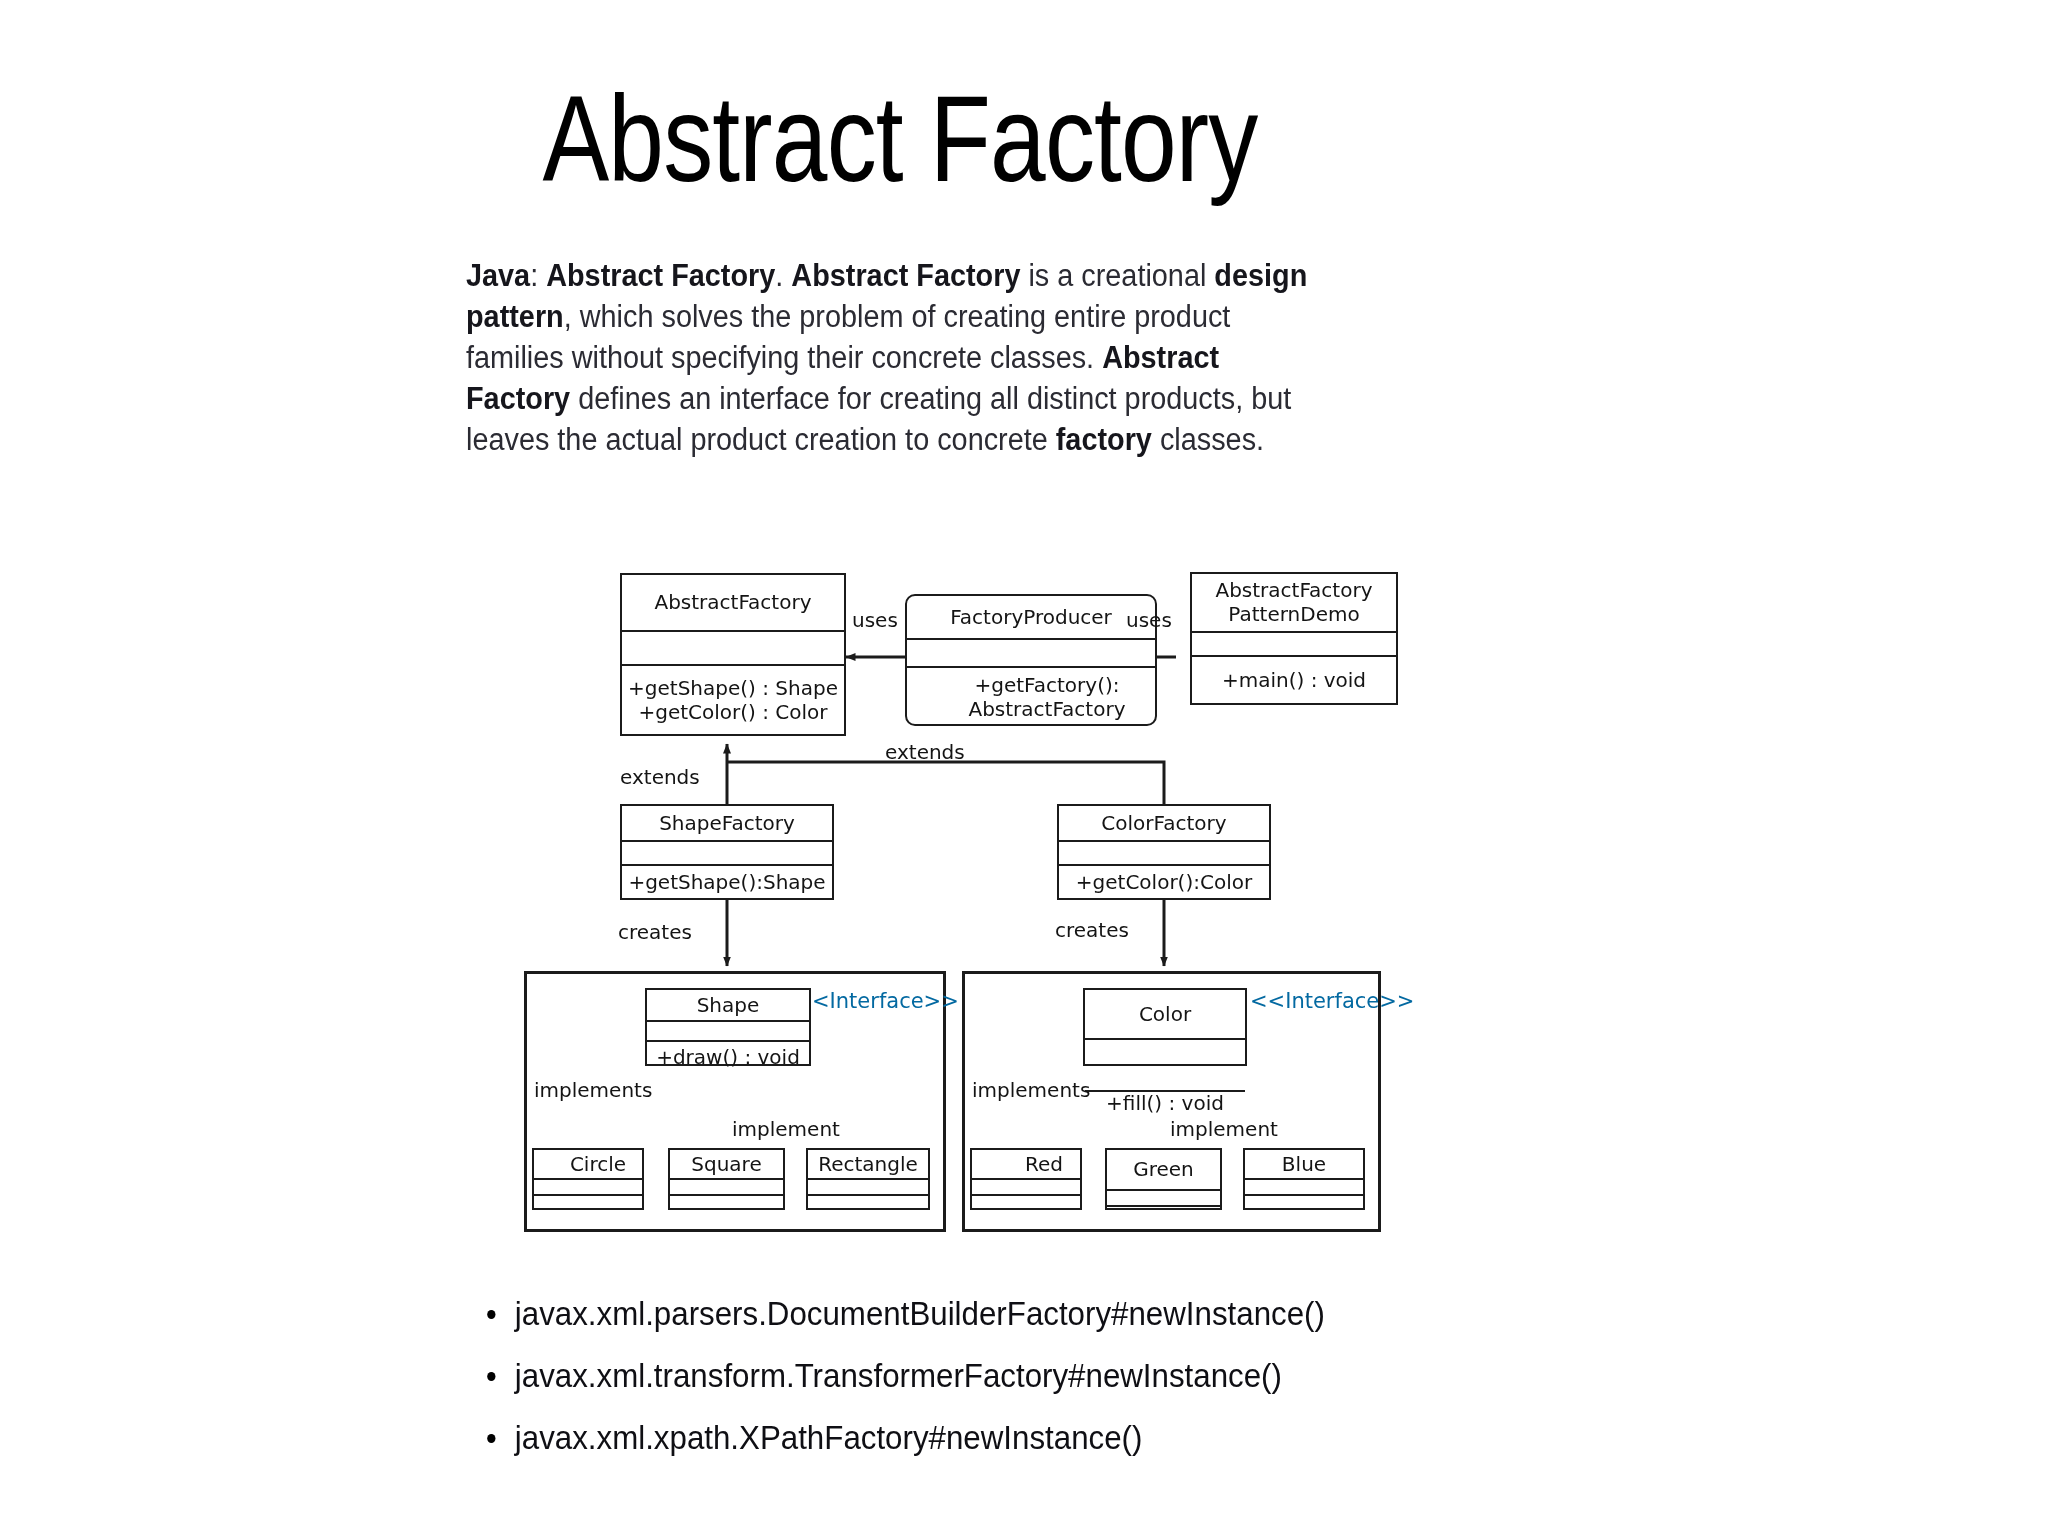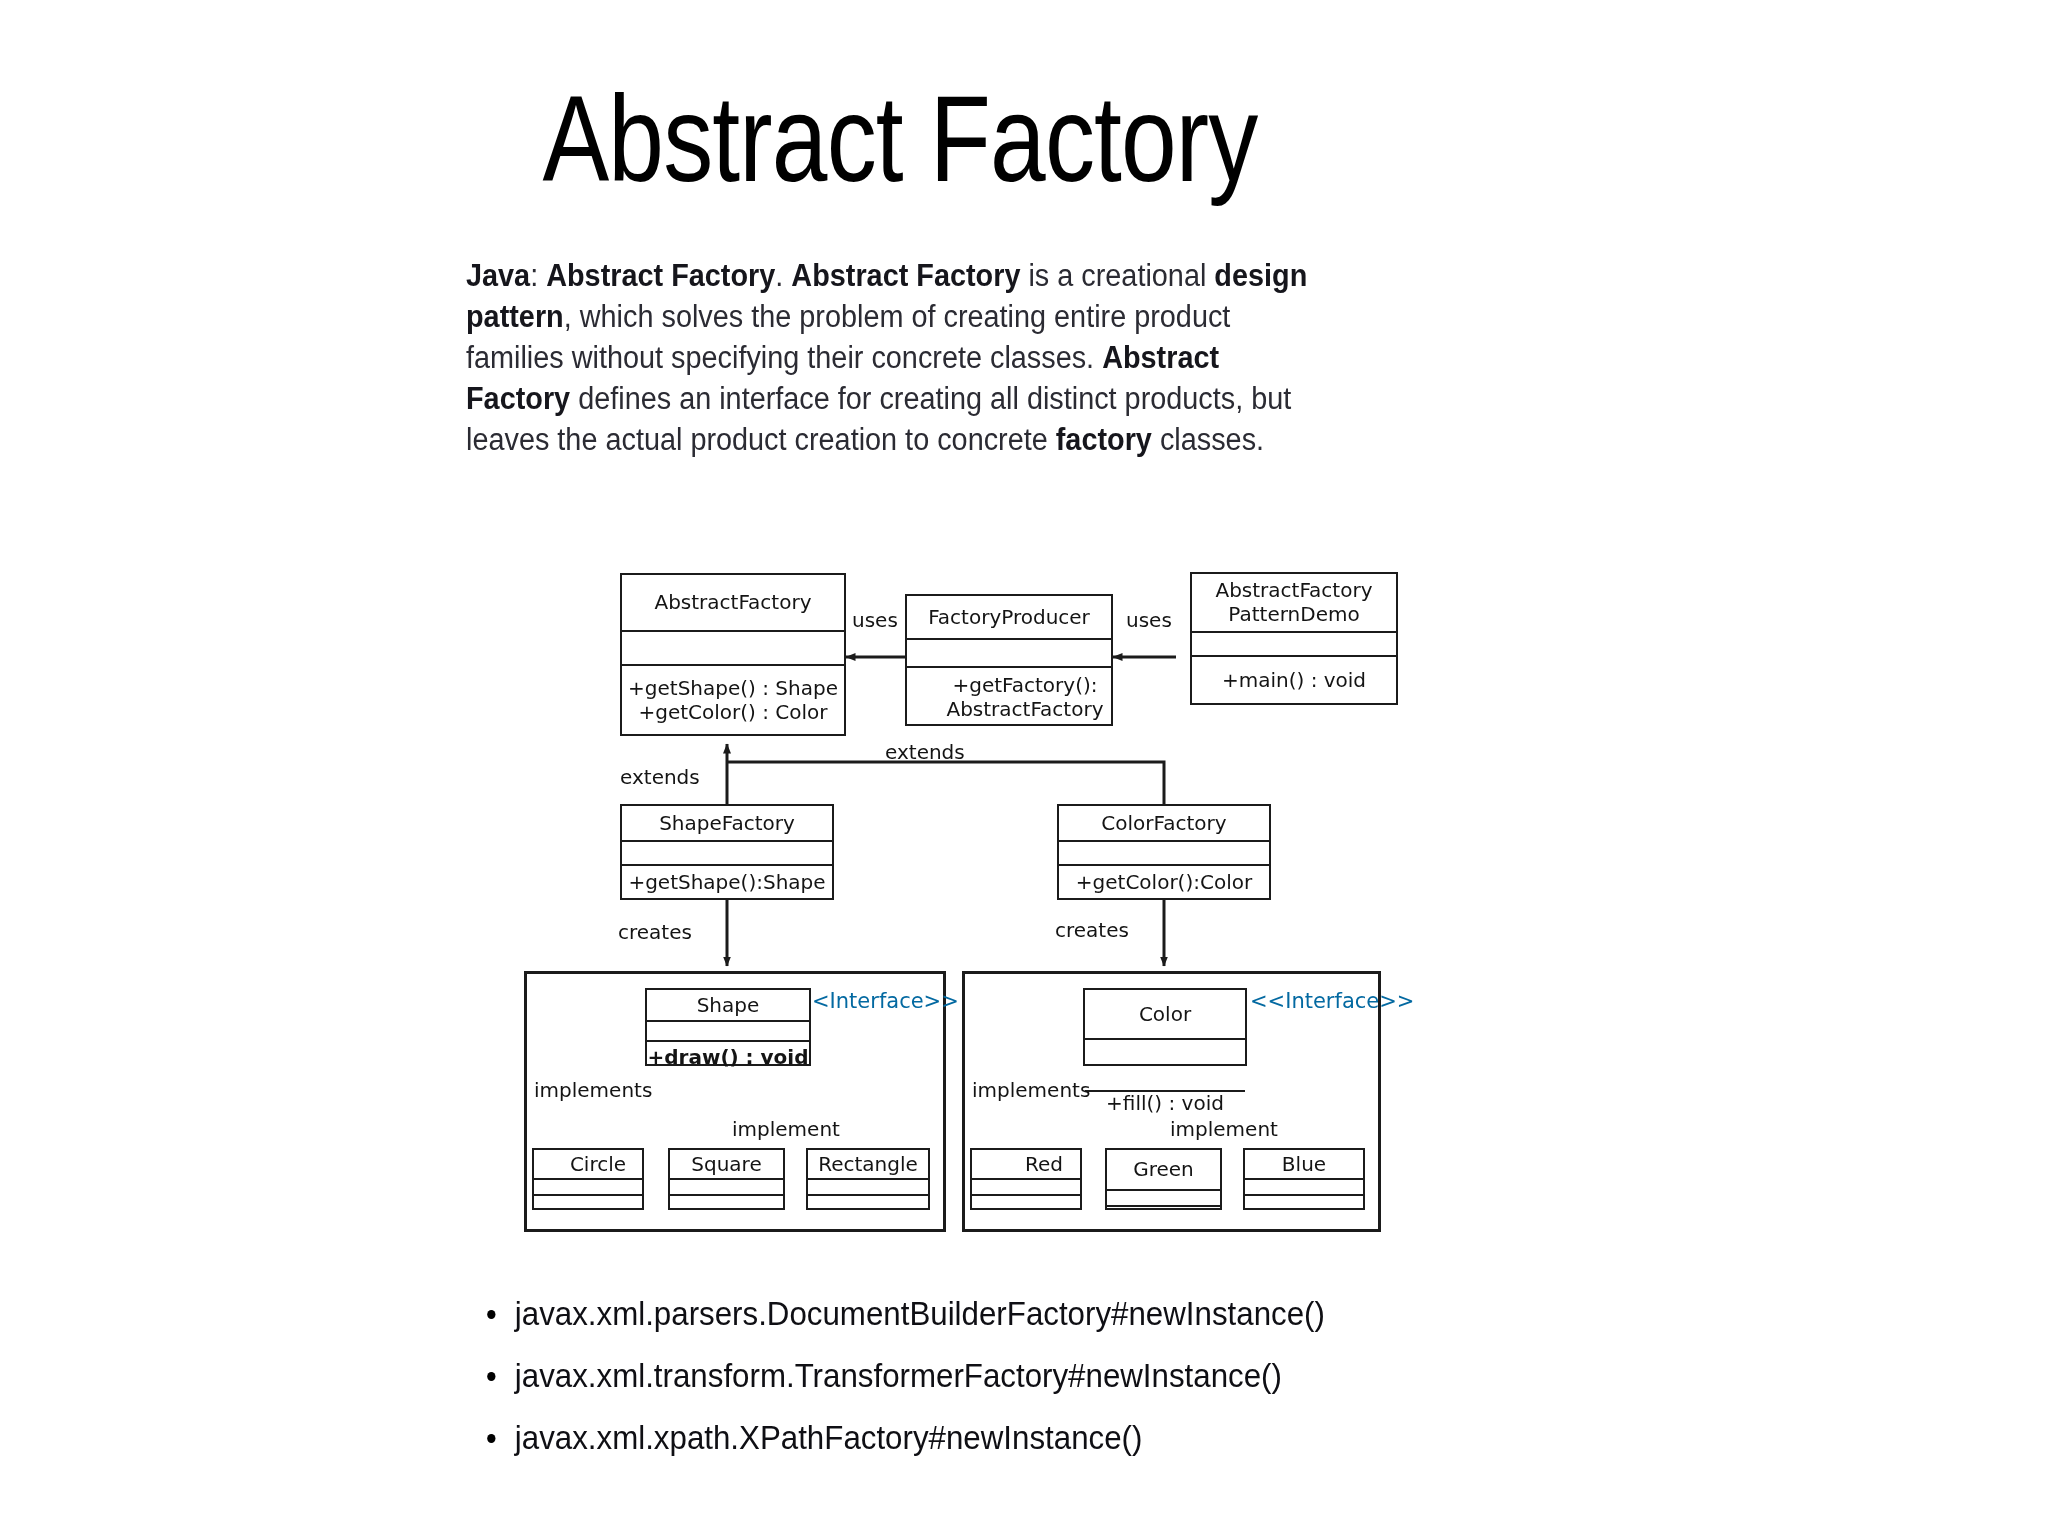--- a/index.html
+++ b/index.html
@@ -178,21 +178,21 @@
 
   <div class="uml-box node" style="left:620px;top:573px;width:226px;height:163px;">
     <div class="row" style="height:55px;">AbstractFactory</div>
     <div class="row sep" style="height:34px;"></div>
     <div class="row sep multi" style="height:72px;flex-direction:column;">
       <span>+getShape() : Shape</span>
       <span>+getColor() : Color</span>
     </div>
   </div>
 
-  <div class="uml-box node" style="left:905px;top:594px;width:208px;height:132px;">
+  <div class="uml-box node" style="left:905px;top:594px;width:252px;height:132px;border-radius:10px;">
     <div class="row" style="height:42px;">FactoryProducer</div>
     <div class="row sep" style="height:28px;"></div>
     <div class="row sep multi" style="height:62px;flex-direction:column;padding-left:36px;">
       <span>+getFactory():</span>
       <span>AbstractFactory</span>
     </div>
   </div>
 
   <div class="uml-box node" style="left:1190px;top:572px;width:208px;height:133px;">
     <div class="row multi" style="height:57px;flex-direction:column;">
@@ -213,21 +213,21 @@
     <div class="row" style="height:34px;">ColorFactory</div>
     <div class="row sep" style="height:24px;"></div>
     <div class="row sep" style="height:35px;">+getColor():Color</div>
   </div>
 
   <div class="outer-group" style="left:524px;top:971px;width:422px;height:261px;"></div>
 
   <div class="uml-box node" style="left:645px;top:988px;width:166px;height:78px;">
     <div class="row" style="height:30px;">Shape</div>
     <div class="row sep" style="height:20px;"></div>
-    <div class="row sep" style="height:33px;font-weight:bold;">+draw() : void</div>
+    <div class="row sep" style="height:33px;">+draw() : void</div>
   </div>
   <div class="stereotype" style="left:812px;top:989px;">&lt;Interface&gt;&gt;</div>
 
   <div class="uml-box node" style="left:532px;top:1148px;width:112px;height:62px;">
     <div class="row" style="height:28px;margin-left:20px;">Circle</div>
     <div class="row sep" style="height:16px;"></div>
     <div class="row sep" style="height:13px;"></div>
   </div>
   <div class="uml-box node" style="left:668px;top:1148px;width:117px;height:62px;">
     <div class="row" style="height:28px;">Square</div>

